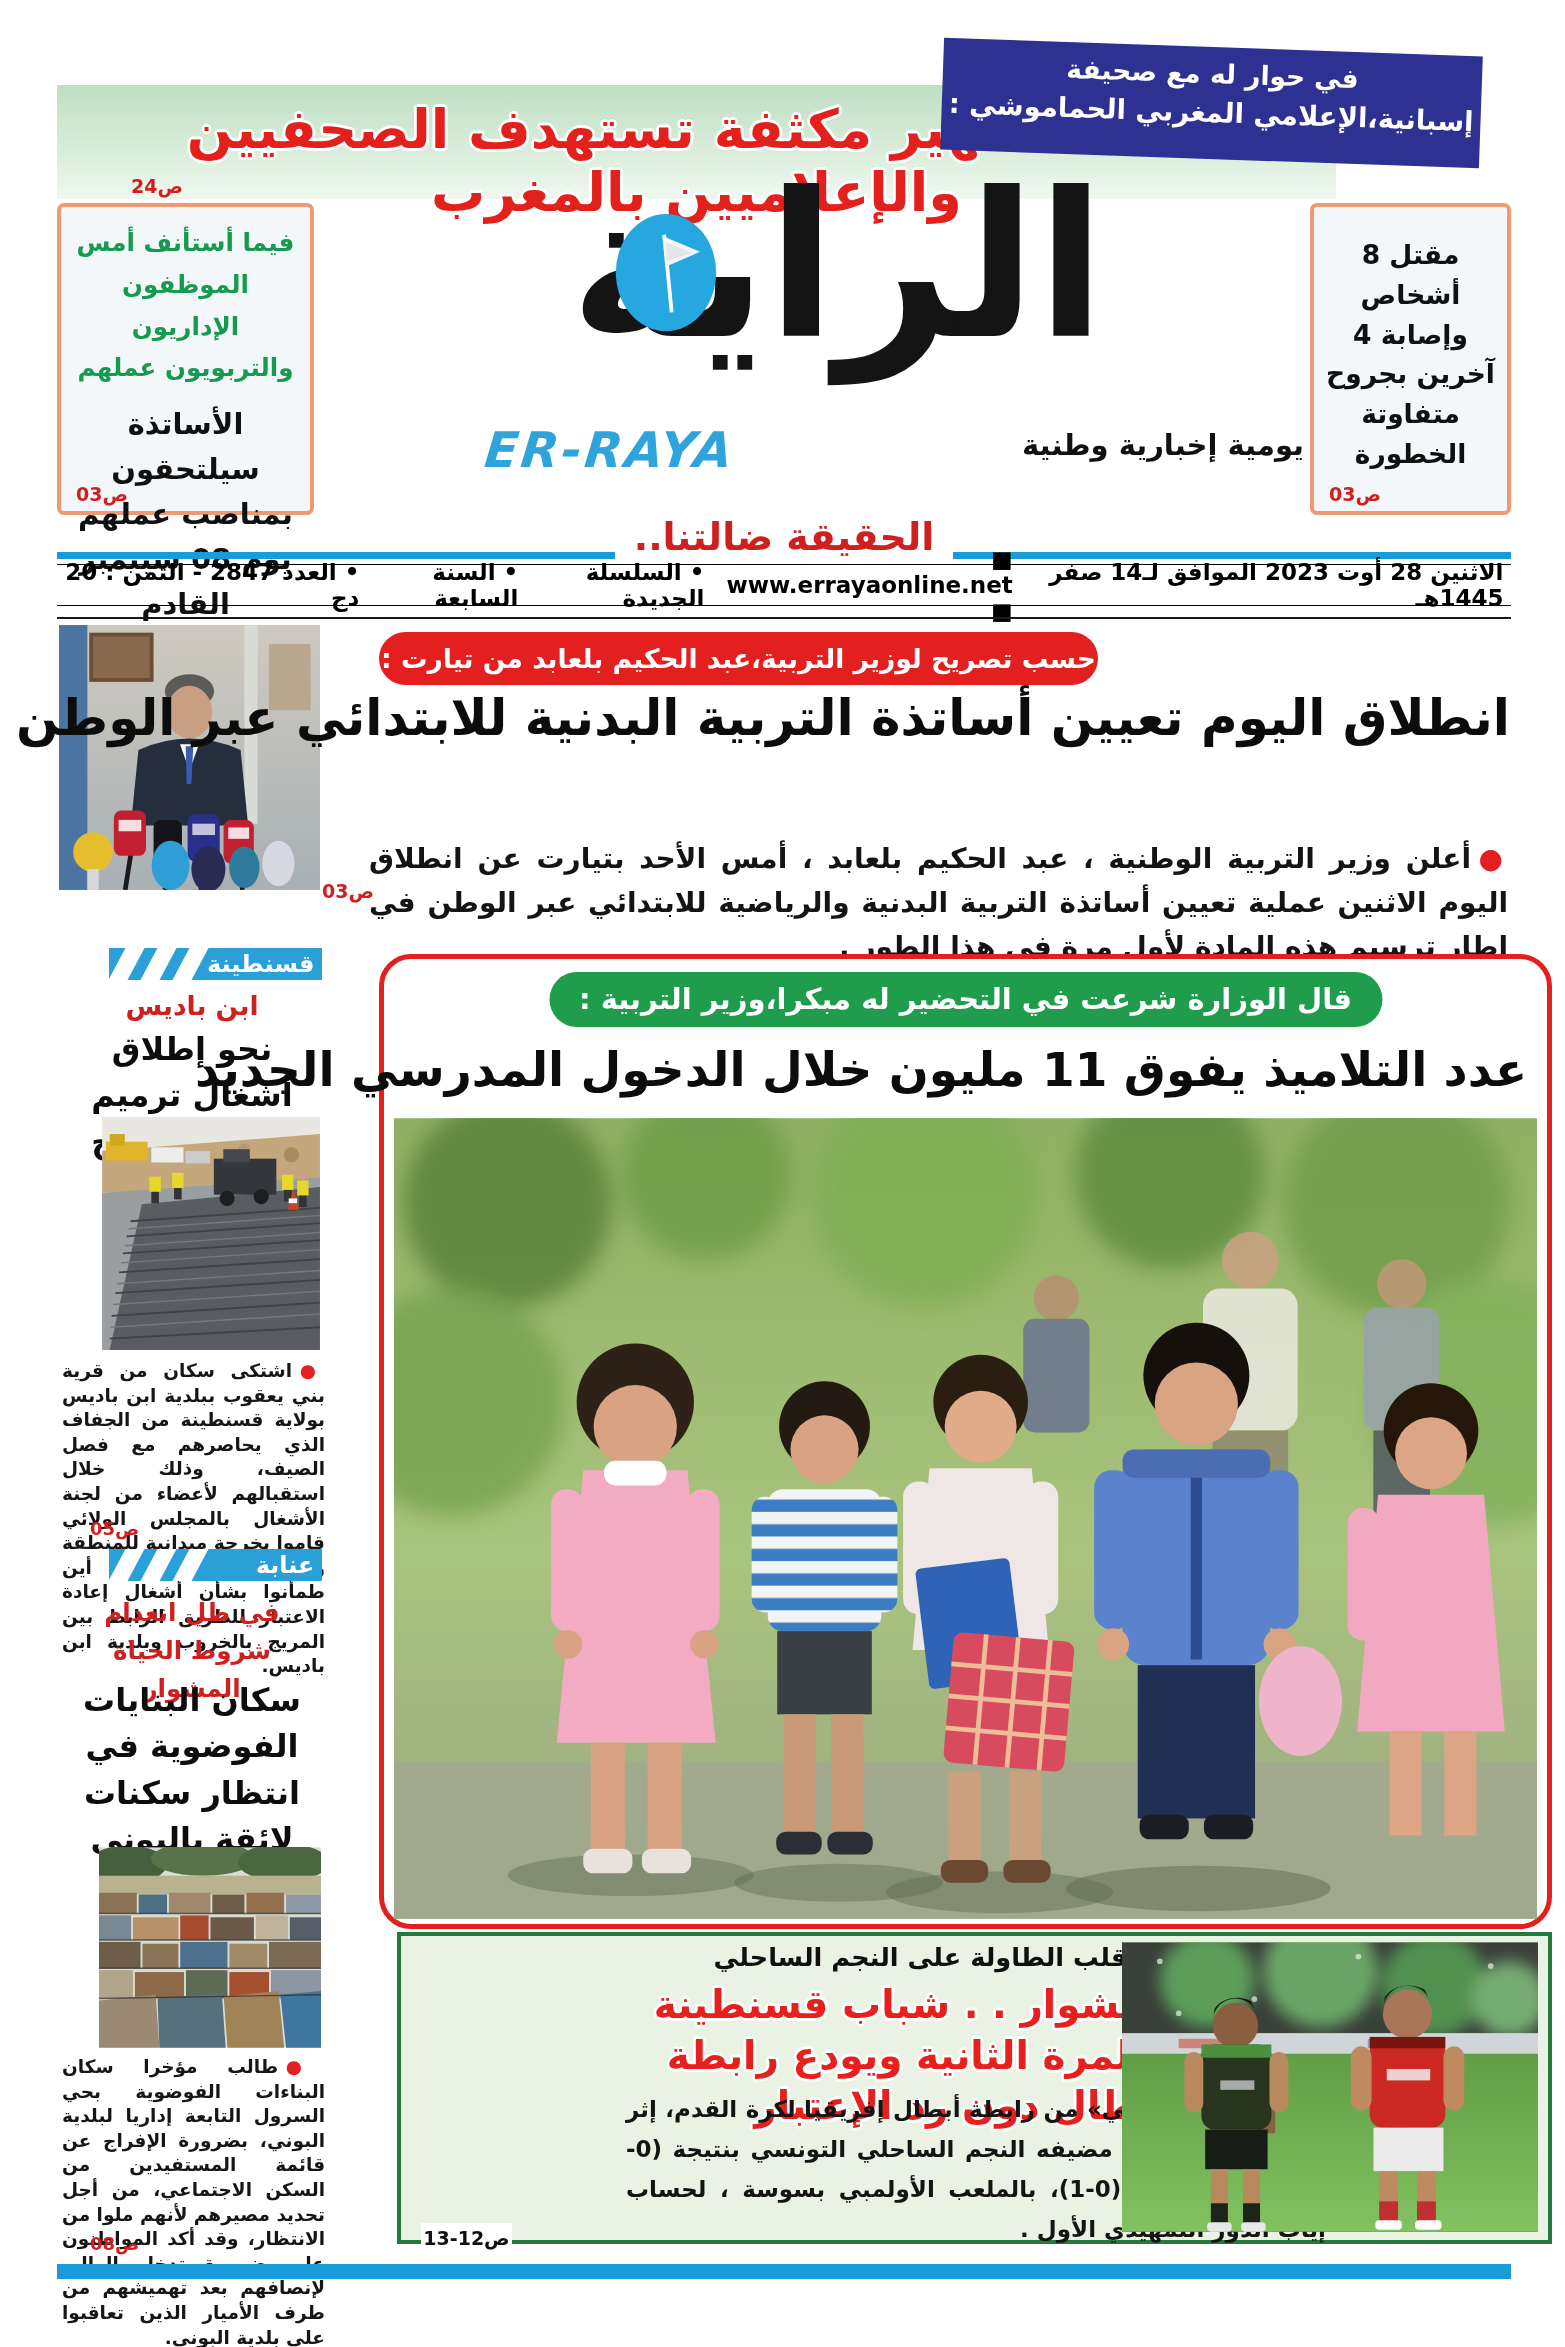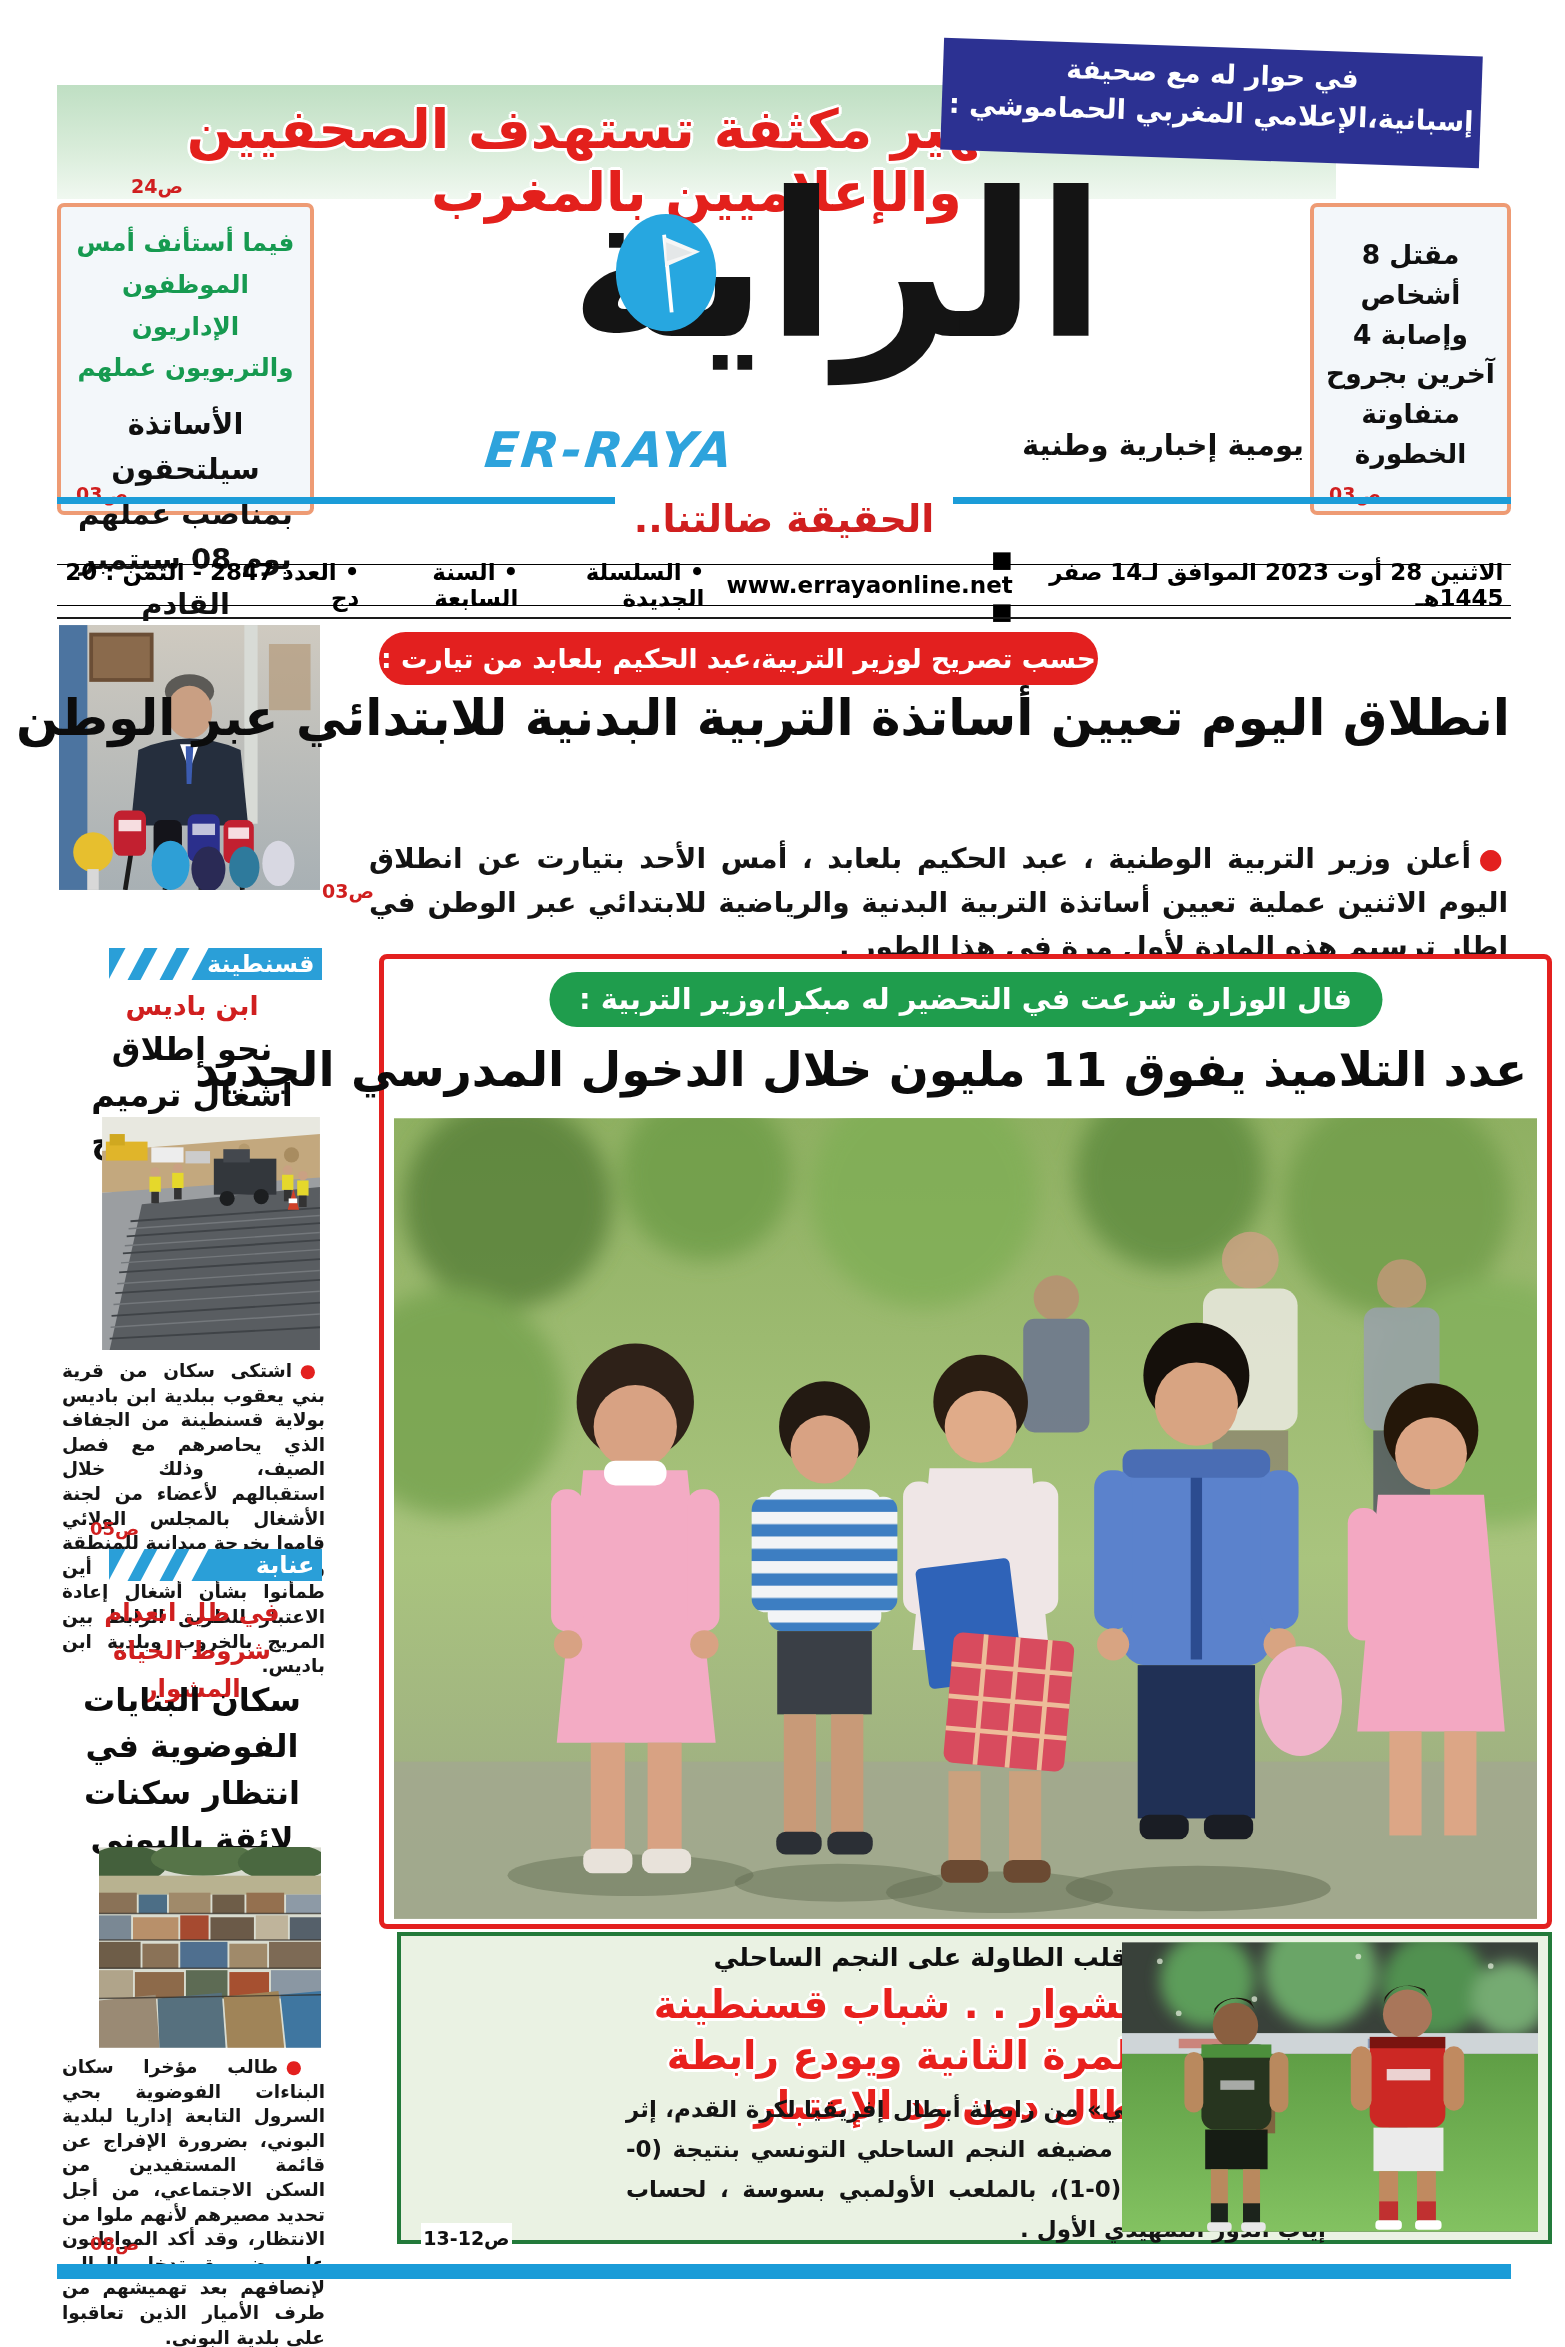--- a/index.html
+++ b/index.html
@@ -34,21 +34,21 @@
   #teaser-right .hl { font-size:26.5px; line-height:1.5; }
 
   
   .logo-ar { left:511px; top:121px; width:653px; text-align:center; font-size:201px;
     font-weight:bold; color:#141414; line-height:1.45; }
   .logo-latin { left:485px; top:422px; font-size:49px; font-weight:bold; font-style:italic;
     color:#2ea3dc; letter-spacing:2.8px; direction:ltr; transform:skewX(-6deg); }
   .logo-sub { left:1022px; top:428px; font-size:29px; font-weight:bold; color:#111; }
 
   
-  .tagline-row { left:57px; top:497px; width:1454px; display:flex; align-items:flex-start; gap:19px; }
+  .tagline-row { left:57px; top:515px; width:1454px; display:flex; align-items:flex-end; gap:19px; }
   .tag-line { flex:1; height:6.6px; background:#1b9cd8; }
   .tagline { color:#d01f1f; font-size:38px; font-weight:bold; white-space:nowrap; }
   .date-bar { left:57px; top:564px; width:1454px; height:42px; border-top:1.9px solid #000;
     border-bottom:1.9px solid #000; display:flex; justify-content:space-between; align-items:center;
     padding:0 7.6px; font-size:23px; font-weight:bold; color:#000; }
   .rule { left:57px; top:617px; width:1454px; height:1.9px; background:#1a1a1a; }
 
   
   .lead-kicker { left:379px; top:632px; width:719px; height:53px; background:#e3201f;
     border-radius:26.5px; color:#fff; font-size:26.5px; font-weight:bold; line-height:53px; text-align:center; }
@@ -66,21 +66,21 @@
     font-size:24px; font-weight:bold; }
   .col-kicker { left:62px; width:260px; text-align:center; color:#d01f1f; font-weight:bold; }
   .col-headline { left:62px; width:260px; text-align:center; color:#0d0d0d; font-size:32px;
     font-weight:bold; line-height:1.45; }
   .col-body { left:62px; width:263px; font-size:18.5px; font-weight:bold; color:#161616;
     text-align:justify; line-height:24.6px; }
   .col-ref { left:90px; color:#d01f1f; font-size:18px; font-weight:bold; }
 
   
   .center-box { left:379px; top:954px; width:1173px; height:975px; border:5.7px solid #e3201f;
-    border-radius:8px; background:#fff; }
+    border-radius:32px; background:#fff; }
   .green-pill { position:absolute; left:50%; transform:translateX(-50%); top:13.2px; width:833px;
     height:55px; background:#1f9d4d; border-radius:27.4px; color:#fff; font-size:29px;
     font-weight:bold; line-height:55px; text-align:center; }
   .center-headline { position:absolute; left:19px; top:83px; width:1124px; text-align:center;
     font-size:47px; font-weight:bold; color:#0c0c0c; white-space:nowrap; }
 
   
   .sports-box { left:397px; top:1932px; width:1155px; height:312px; border:4.7px solid #237a3a;
     background:#eaf2e3; }
   .sports-kicker { position:absolute; right:227px; top:5.7px; width:691px; text-align:center;

